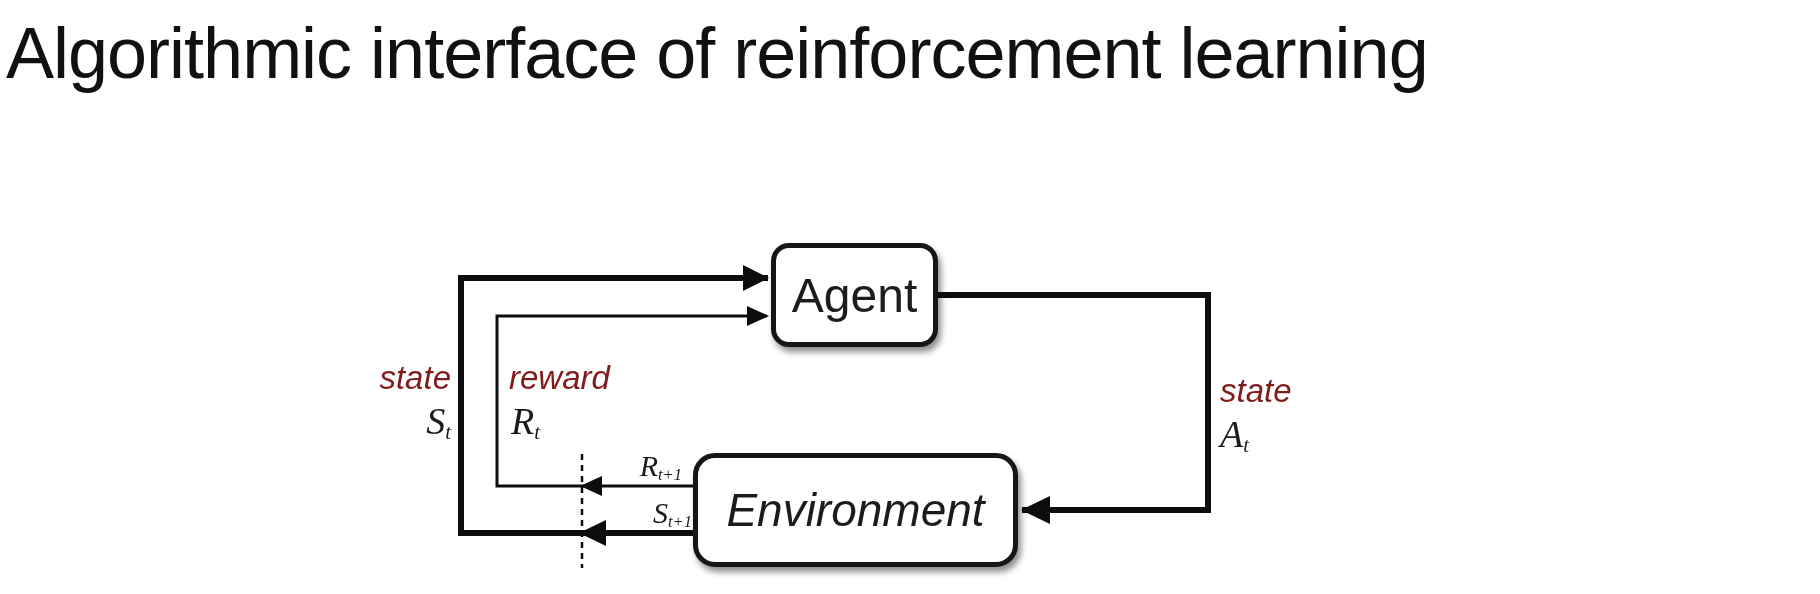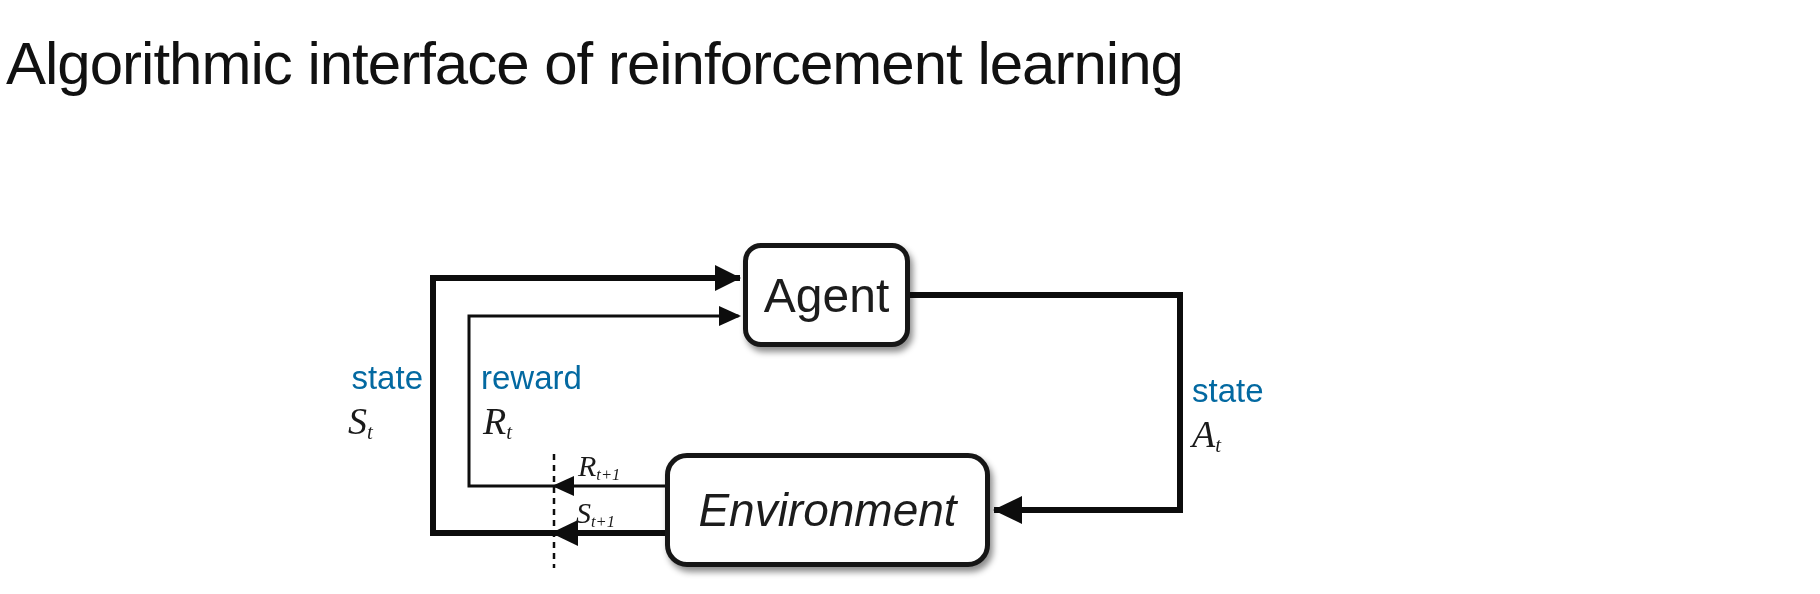--- a/index.html
+++ b/index.html
@@ -16,31 +16,31 @@
     height: 594px;
     background: var(--background);
     overflow: hidden;
     font-family: "Liberation Sans", sans-serif;
     color: var(--text);
   }
 
   .title {
     position: absolute;
     left: 6px;
-    top: 34px;
+    top: 17px;
     margin: 0;
-    font-size: 60px;
+    font-size: 72px;
     font-weight: 400;
     line-height: 1;
     letter-spacing: -1px;
     white-space: nowrap;
     color: var(--text);
   }
 
-  .diagram { position: absolute; inset: 0; }
+  .diagram { position: absolute; inset: 0; margin-left: 28px; }
 
   .diagram svg {
     position: absolute;
     left: 0; top: 0;
     color: var(--line);
   }
 
   .box {
     position: absolute;
     background: #ffffff;
@@ -62,43 +62,44 @@
     width: 325px; height: 114px;
     border-radius: 22px;
     font-size: 46px;
     font-style: italic;
   }
 
   .lbl {
     position: absolute;
     font-size: 33px;
     line-height: 1;
-    color: #0369a1;
+    color: #7f1d1d;
     white-space: nowrap;
+    font-style: italic;
   }
 
   .math {
     position: absolute;
     font-family: "Liberation Serif", serif;
     font-style: italic;
     font-size: 38px;
     line-height: 1;
     color: #1a1a1a;
     white-space: nowrap;
   }
   .math sub {
     font-size: 0.55em;
     font-style: italic;
     line-height: 0;
     vertical-align: -0.25em;
   }
   .math-small { font-size: 30px; }
 
   .ta-right  { text-align: right; }
-  .ta-center { text-align: left; }
+  .ta-center { text-align: right; }
 </style>
 </head>
 <body>
 
 <div class="slide">
 
   <h1 class="title">Algorithmic interface of reinforcement learning</h1>
 
   <div class="diagram">
 
@@ -129,18 +130,18 @@
 
     <div class="lbl ta-right" style="left:330px; top:361px; width:93px;">state</div>
     <div class="math ta-center" style="left:348px; top:402px; width:75px;"><span>S</span><sub>t</sub></div>
 
     <div class="lbl" style="left:481px; top:361px;">reward</div>
     <div class="math" style="left:483px; top:402px;"><span>R</span><sub>t</sub></div>
 
     <div class="lbl" style="left:1192px; top:374px;">state</div>
     <div class="math" style="left:1192px; top:415px;text-align:center;"><span>A</span><sub>t</sub></div>
 
-    <div class="math math-small ta-center" style="left:578px; top:451px; width:88px;"><span>R</span><sub>t+1</sub></div>
+    <div class="math math-small ta-center" style="left:566px; top:451px; width:88px;"><span>R</span><sub>t+1</sub></div>
 
     <div class="math math-small ta-center" style="left:576px; top:498px; width:88px;"><span>S</span><sub>t+1</sub></div>
 
   </div>
 </div>
 
 </body></html>

